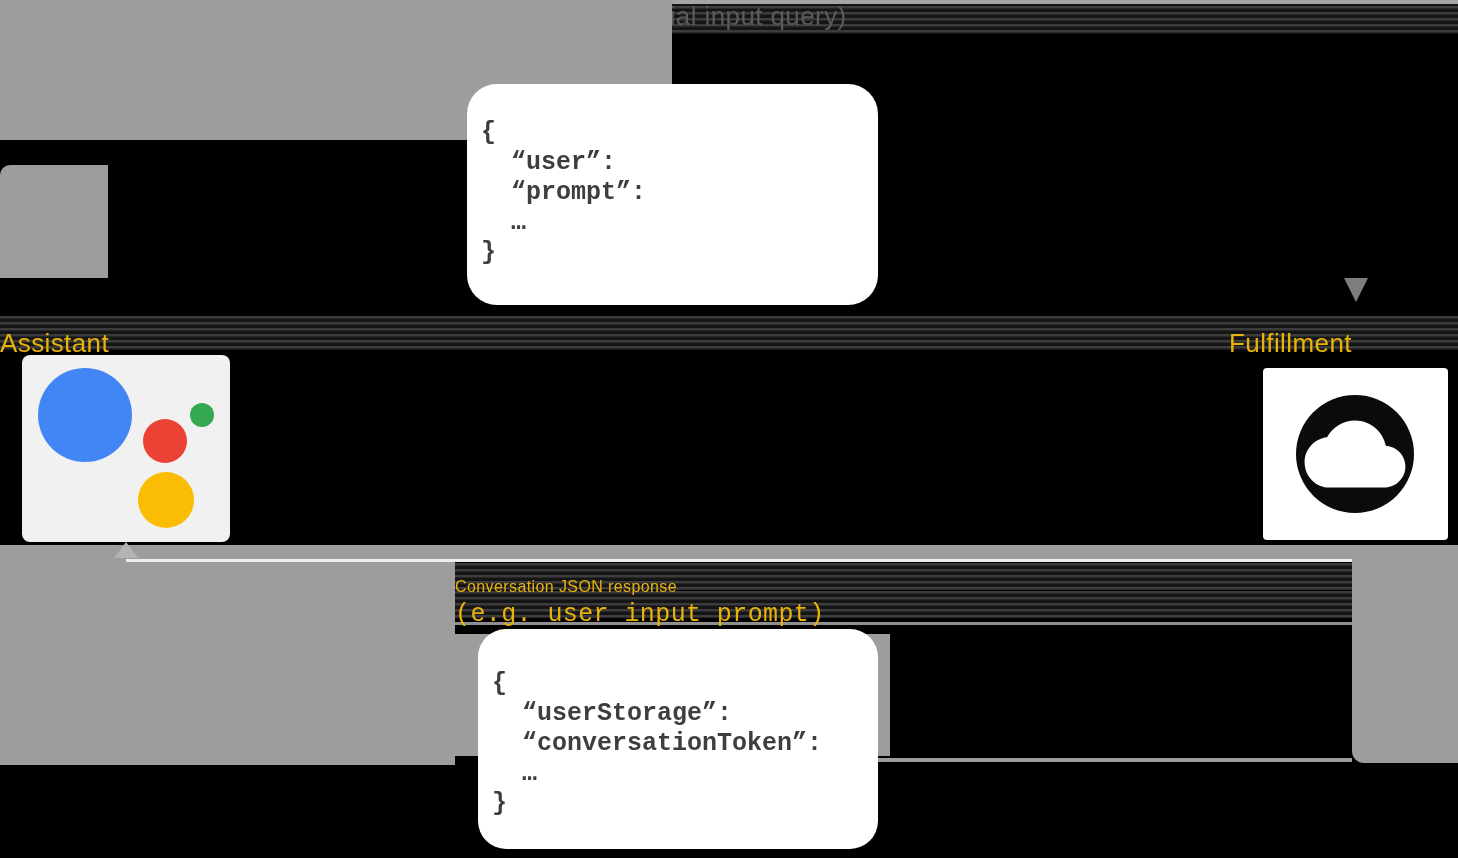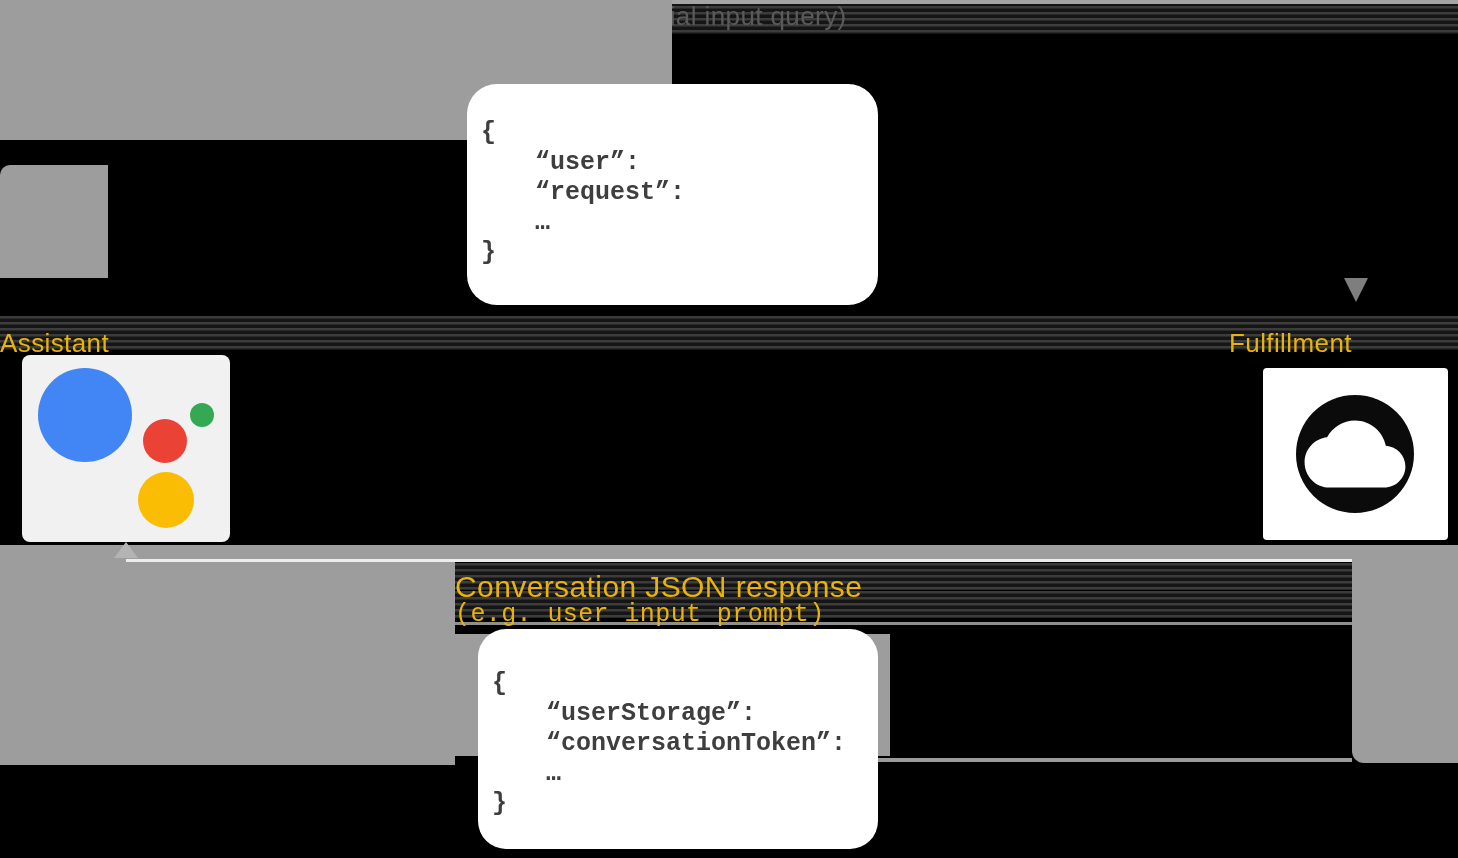--- a/index.html
+++ b/index.html
@@ -20,21 +20,21 @@
   .slab{background:#9d9d9d;}
   .thin-line{background:#a5a5a5;}
   .white-line{background:#ededed;}
 
   
   .code-box{background:#ffffff;border-radius:30px;box-sizing:border-box;}
   .code-line{font-family:"Liberation Mono","DejaVu Sans Mono",monospace;
              font-weight:700;font-size:25px;line-height:30px;color:#3e3e3e;
              white-space:pre;}
   .ind0{padding-left:14px;}
-  .ind1{padding-left:68px;font-family:Liberation Mono, monospace;}
+  .ind1{padding-left:44px;font-family:Liberation Mono, monospace;}
 
   
   .assistant-box{background:#f1f1f1;border-radius:8px;}
   .fulfillment-box{background:#ffffff;border-radius:4px;}
   .circle{position:absolute;border-radius:50%;}
 
   
   .down-arrowhead{width:0;height:0;border-left:12px solid transparent;
     border-right:12px solid transparent;border-top:24px solid #7e7e7e;}
   .up-arrowhead{width:0;height:0;border-left:12px solid transparent;
@@ -51,21 +51,21 @@
 </div>
 
 <div class="abs thin-line" style="left:0;top:163;width:1458px;height:4px;"></div>
 <div class="abs slab" style="left:0;top:167;width:672px;height:140px;"></div>
 <div class="abs slab" style="left:1350;top:165px;width:108px;height:113px;border-radius:10px 0 0 0;"></div>
 <div class="abs down-arrowhead" style="left:1344px;top:278px;"></div>
 
 <div class="abs code-box" style="left:467px;top:84px;width:411px;height:221px;padding-top:34px;">
   <div class="code-line ind0">{</div>
   <div class="code-line ind1">“user”:</div>
-  <div class="code-line ind1">“request”:</div>
+  <div class="code-line ind1">“prompt”:</div>
   <div class="code-line ind1">…</div>
   <div class="code-line ind0">}</div>
 </div>
 
 <div class="abs stripes" style="left:0;top:316px;width:1458px;height:34px;"></div>
 <div class="abs dark-label" style="left:0;top:316px;width:252px;line-height:34px;">Assistant</div>
 <div class="abs dark-label" style="left:1229px;top:316px;width:252px;line-height:34px;">Fulfillment</div>
 
 <div class="abs assistant-box" style="left:22px;top:355px;width:208px;height:187px;">
   <div>
@@ -90,21 +90,21 @@
 <div class="abs slab" style="left:1352px;top:545px;width:106px;height:218px;border-radius:0 0 0 12px;"></div>
 
 <div class="abs" style="left:878px;top:758px;width:474px;height:4px;background:#9b9b9b;"></div>
 <div class="abs white-line" style="left:126px;top:559px;width:1226px;height:3px;"></div>
 <div class="abs" style="left:455px;top:622px;width:897px;height:3px;background:#8f8f8f;"></div>
 
 <div class="abs up-arrowhead" style="left:114px;top:542px;"></div>
 
 <div class="abs stripes" style="left:455px;top:563px;width:897px;height:27px;"></div>
 <div class="abs stripes" style="left:455px;top:591px;width:897px;height:27px;"></div>
-<div class="abs dark-label" style="left:455px;top:563px;width:460px;line-height:27px;font-size:30px;">Conversation JSON response</div>
+<div class="abs dark-label" style="left:455px;top:563px;width:460px;line-height:27px;font-size:16px;">Conversation JSON response</div>
 <div class="abs dark-label" style="left:455px;top:591px;width:460px;line-height:27px;font-size:25px;font-family:Liberation Mono, monospace;">(e.g. user input prompt)</div>
 
 <div class="abs code-box" style="left:478px;top:629px;width:400px;height:220px;padding-top:40px;border-radius:28px;">
   <div class="code-line ind0">{</div>
   <div class="code-line ind1">“userStorage”:</div>
   <div class="code-line ind1">“conversationToken”:</div>
   <div class="code-line ind1">…</div>
   <div class="code-line ind0">}</div>
 </div>
 

